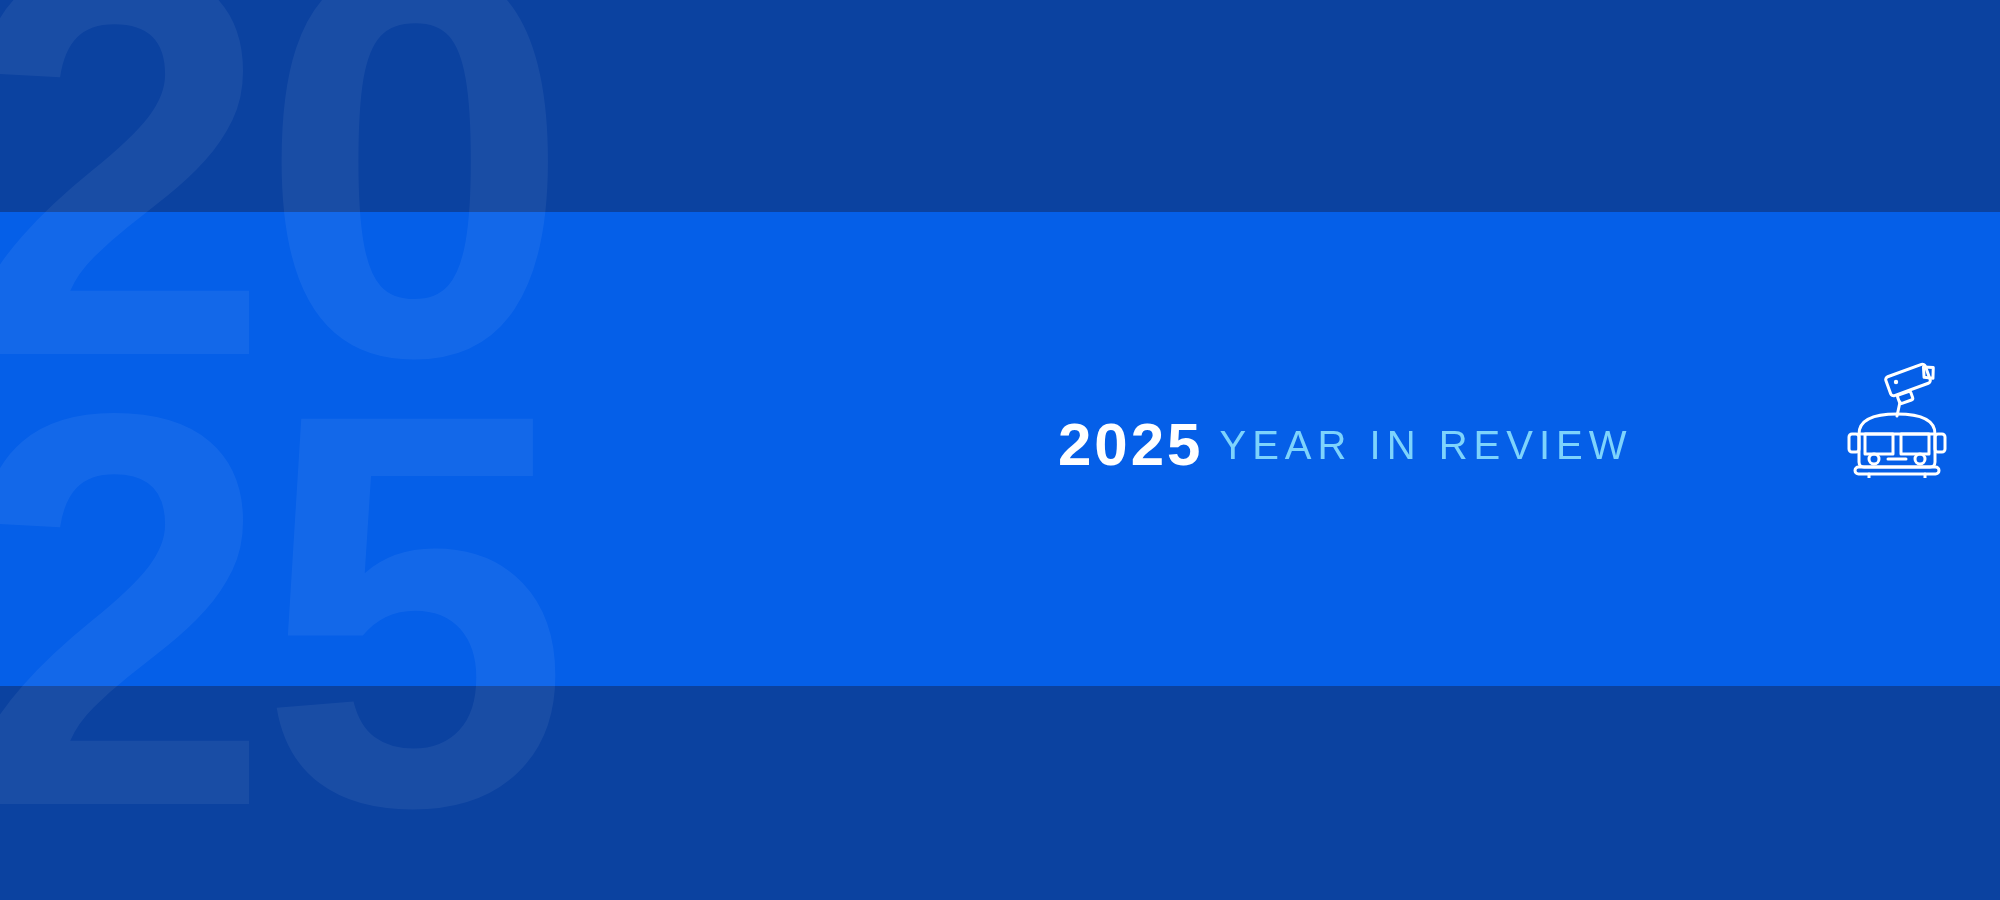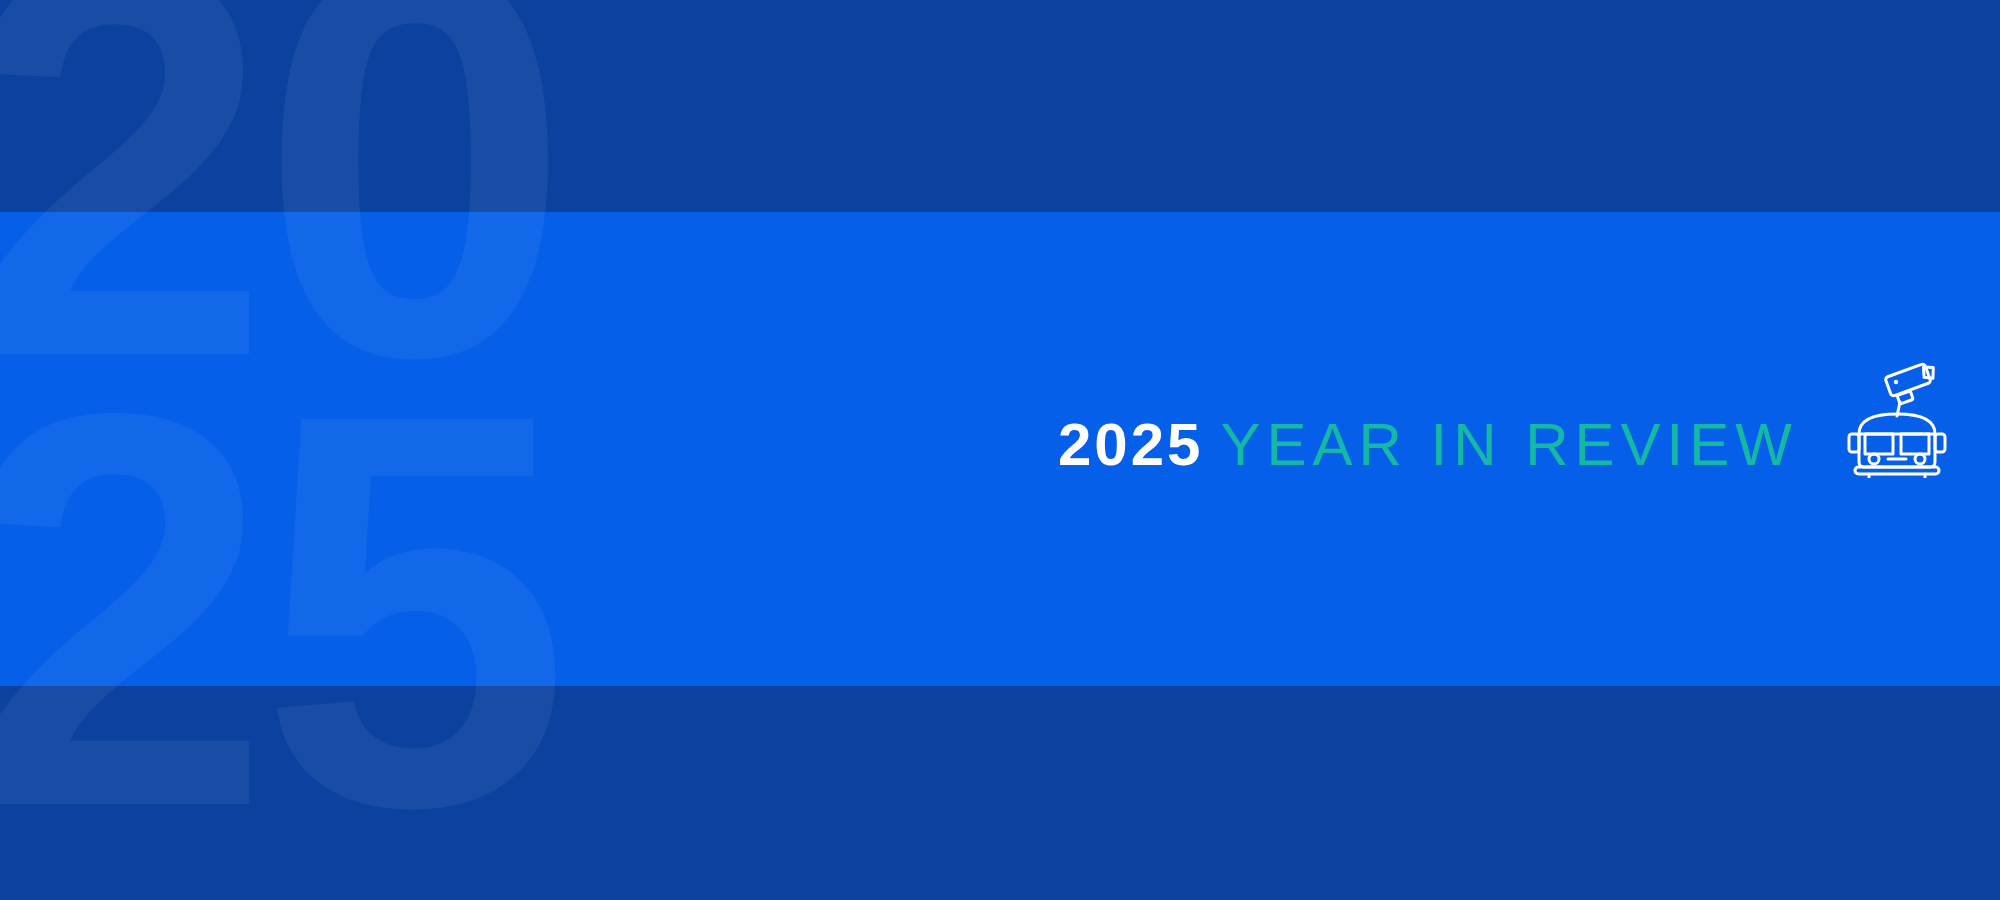--- a/index.html
+++ b/index.html
@@ -51,36 +51,36 @@
   #wm-row-top    { top: -120px; }
   #wm-row-bottom { top: 330px;  }
 
   
   #headline {
     position: absolute;
     left: 1058px;
     top: 415px;
     display: flex;
     align-items: center;
-    gap: 13px;
+    gap: 0px;
   }
   #headline-year {
     font-size: 60px;
     font-weight: 700;
     color: #ffffff;
     letter-spacing: 3px;
     line-height: 1;
   }
   #headline-rest {
-    font-size: 60px;
+    font-size: 40px;
     font-weight: 400;
-    color: #14b8a6;
+    color: #7dd3fc;
     letter-spacing: 6px;
     line-height: 1;
-    margin-left: 4px;
+    margin-left: 16px;
   }
 
   
   #brand-icon {
     position: absolute;
     left: 1843px;
     top: 358px;
     width: 108px;
     height: 120px;
   }

